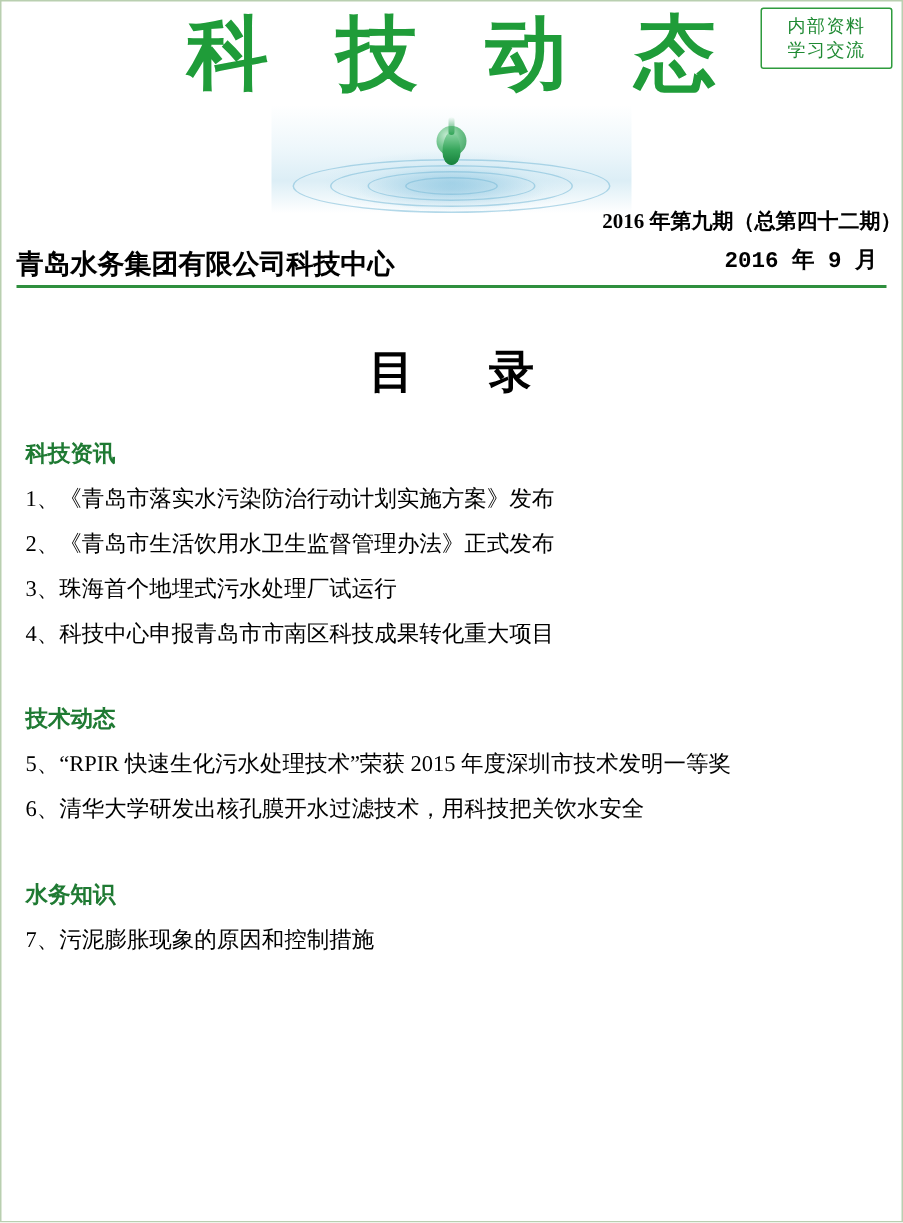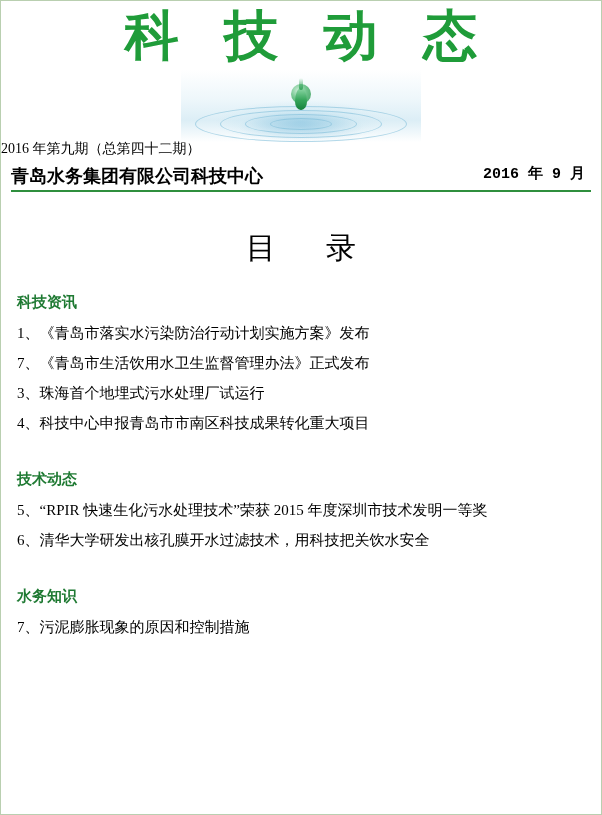--- a/index.html
+++ b/index.html
@@ -103,25 +103,25 @@
     top: 14px;
     transform: translateX(-50%);
     width: 20px;
     height: 20px;
     border-radius: 50%;
     background: radial-gradient(circle at 35% 32%, #bfe9cd 0%, #59bb79 45%, #1d8a41 100%);
     opacity: 0.85;
   }
 
   .issue-line {
-    text-align: left;
+    text-align: right;
     font-size: 14px;
     line-height: 18px;
     margin-top: -2px;
-    font-weight: normal;
+    font-weight: bold;
   }
 
   
   .pub-row {
     position: relative;
     margin: 6px 10px 0 10px;
     height: 22px;
   }
   .pub-left {
     position: absolute;
@@ -140,21 +140,21 @@
   }
   .rule {
     margin: 4px 10px 0 10px;
     border-bottom: 2px solid #2f8f3e;
   }
 
   
   .toc-title {
     text-align: center;
     font-size: 30px;
-    font-weight: normal;
+    font-weight: bold;
     letter-spacing: 10px;
     text-indent: 10px;
     margin-top: 36px;
     margin-bottom: 10px;
   }
 
   
   .toc {
     margin: 24px 16px 0 16px;
   }
@@ -170,20 +170,24 @@
     font-size: 15px;
     line-height: 30px;
     white-space: nowrap;
   }
 </style>
 </head>
 <body>
 
 <div class="page">
 
+  <div class="stamp">
+    <div>内部资料</div>
+    <div>学习交流</div>
+  </div>
 
   <div class="masthead">
     <div class="masthead-title">科 技 动 态</div>
 
     <div class="banner">
       <span class="ripple r1"></span>
       <span class="ripple r2"></span>
       <span class="ripple r3"></span>
       <span class="ripple r4"></span>
       <span class="globe"></span>
@@ -198,21 +202,21 @@
     <div class="pub-right">2016 年 9 月</div>
   </div>
   <div class="rule"></div>
 
   <div class="toc-title">目　录</div>
 
   <div class="toc">
 
     <div class="section-head">科技资讯</div>
     <div class="toc-item">1、《青岛市落实水污染防治行动计划实施方案》发布</div>
-    <div class="toc-item">7、《青岛市生活饮用水卫生监督管理办法》正式发布</div>
+    <div class="toc-item">2、《青岛市生活饮用水卫生监督管理办法》正式发布</div>
     <div class="toc-item">3、珠海首个地埋式污水处理厂试运行</div>
     <div class="toc-item">4、科技中心申报青岛市市南区科技成果转化重大项目</div>
 
     <div class="section-head">技术动态</div>
     <div class="toc-item">5、“RPIR 快速生化污水处理技术”荣获 2015 年度深圳市技术发明一等奖</div>
     <div class="toc-item">6、清华大学研发出核孔膜开水过滤技术，用科技把关饮水安全</div>
 
     <div class="section-head">水务知识</div>
     <div class="toc-item">7、污泥膨胀现象的原因和控制措施</div>
 

